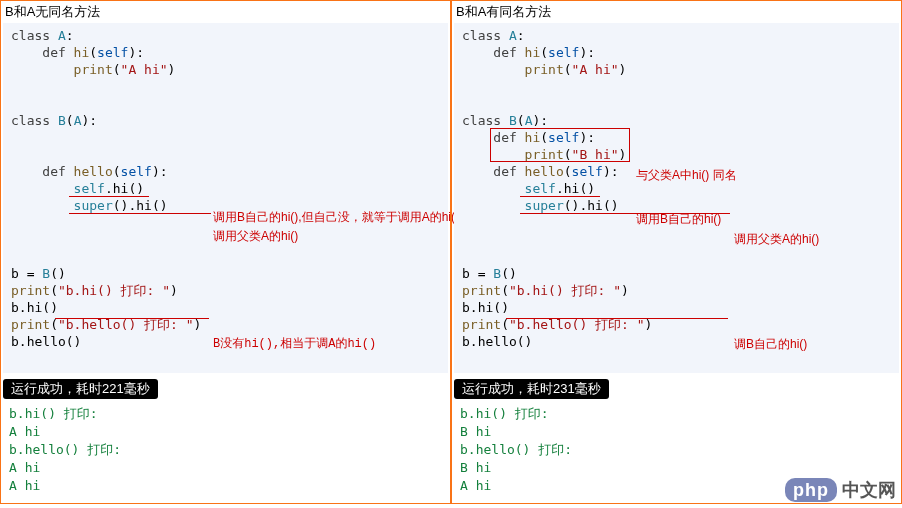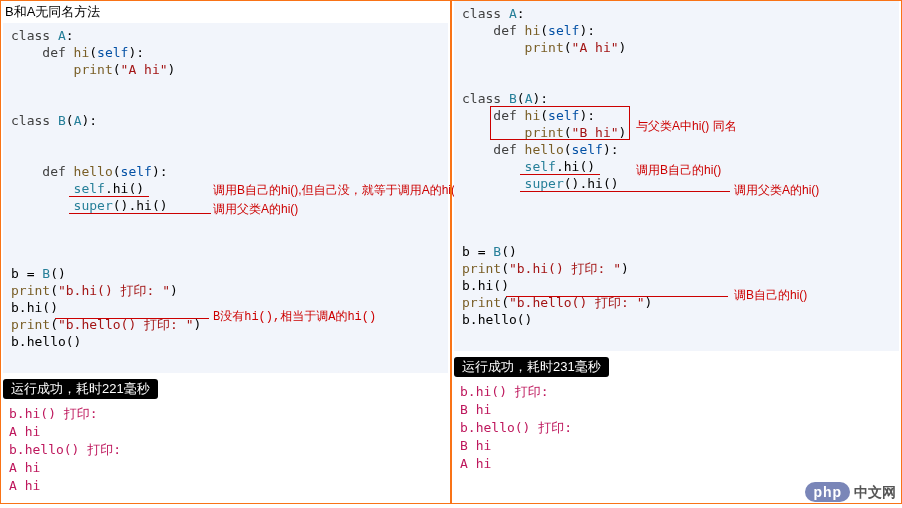--- a/index.html
+++ b/index.html
@@ -10,26 +10,26 @@
     .code-area { background:#f2f5fb; padding:4px 8px 6px 8px; margin:0 2px; font-family:Consolas,Menlo,monospace; font-size:13px; line-height:17px; position:relative; }
     .ln { white-space:pre; }
     .kw { color:#404040; }
     .cls { color:#267f99; }
     .fn { color:#795e26; }
     .prm { color:#0451a5; }
     .str { color:#a31515; }
     .pn { color:#000; }
     .sp { color:#267f99; }
     .status { background:#000000; color:#fff; display:inline-block; padding:1px 8px; border-radius:3px; font-size:13px; margin:6px 2px 4px 2px; }
-    .out { padding:2px 8px 8px 8px; font-family:Consolas,Menlo,monospace; font-size:13px; line-height:18px; color:#be185d; }
+    .out { padding:2px 8px 8px 8px; font-family:Consolas,Menlo,monospace; font-size:13px; line-height:18px; color:#15803d; }
     .out div { white-space:pre; }
-    .anno { position:absolute; color:#c00; font-size:12px; font-family:"Microsoft YaHei",SimSun,sans-serif; white-space:nowrap; }
+    .anno { position:absolute; color:#c00; font-size:12px; font-family:"Microsoft YaHei",SimSun,sans-serif; white-space:nowrap;margin-top:27px; }
     .uline { position:absolute; height:1px; background:#c00; }
     .box-red { position:absolute; border:1px solid #c00; }
-    .watermark { position:fixed; right:6px; bottom:6px; font-weight:bold; color:#555; font-size:14px; }
+    .watermark { position:fixed; right:6px; bottom:6px; font-weight:bold; color:#555; font-size:18px; }
     .watermark .php { background:#7a86b8; color:#fff; border-radius:10px; padding:2px 8px; letter-spacing:1px; }
   </style>
 </head>
 <body>
 
 <div class="page">
 
   <div class="col">
     <div class="col-title">B和A无同名方法</div>
     <div class="code-area" style="height:350px;">
@@ -65,20 +65,21 @@
     <div class="out">
       <div>b.hi() 打印:</div>
       <div>A hi</div>
       <div>b.hello() 打印:</div>
       <div>A hi</div>
       <div>A hi</div>
     </div>
   </div>
 
   <div class="col">
+    <div class="col-title">B和A有同名方法</div>
     <div class="code-area" style="height:350px;">
       <div class="ln"><span class="kw">class</span><span> </span><span class="cls">A</span><span class="pn">:</span></div>
       <div class="ln"><span class="kw">    def</span><span class="fn"> hi</span><span class="pn">(</span><span class="prm">self</span><span class="pn">):</span></div>
       <div class="ln"><span class="fn">        print</span><span class="pn">(</span><span class="str">"A hi"</span><span class="pn">)</span></div>
       <div class="ln">&nbsp;</div>
       <div class="ln">&nbsp;</div>
       <div class="ln"><span class="kw">class</span><span> </span><span class="cls">B</span><span class="pn">(</span><span class="cls">A</span><span class="pn">):</span></div>
       <div class="ln"><span class="kw">    def</span><span class="fn"> hi</span><span class="pn">(</span><span class="prm">self</span><span class="pn">):</span></div>
       <div class="ln"><span class="fn">        print</span><span class="pn">(</span><span class="str">"B hi"</span><span class="pn">)</span></div>
       <div class="ln"><span class="kw">    def</span><span class="fn"> hello</span><span class="pn">(</span><span class="prm">self</span><span class="pn">):</span></div>

